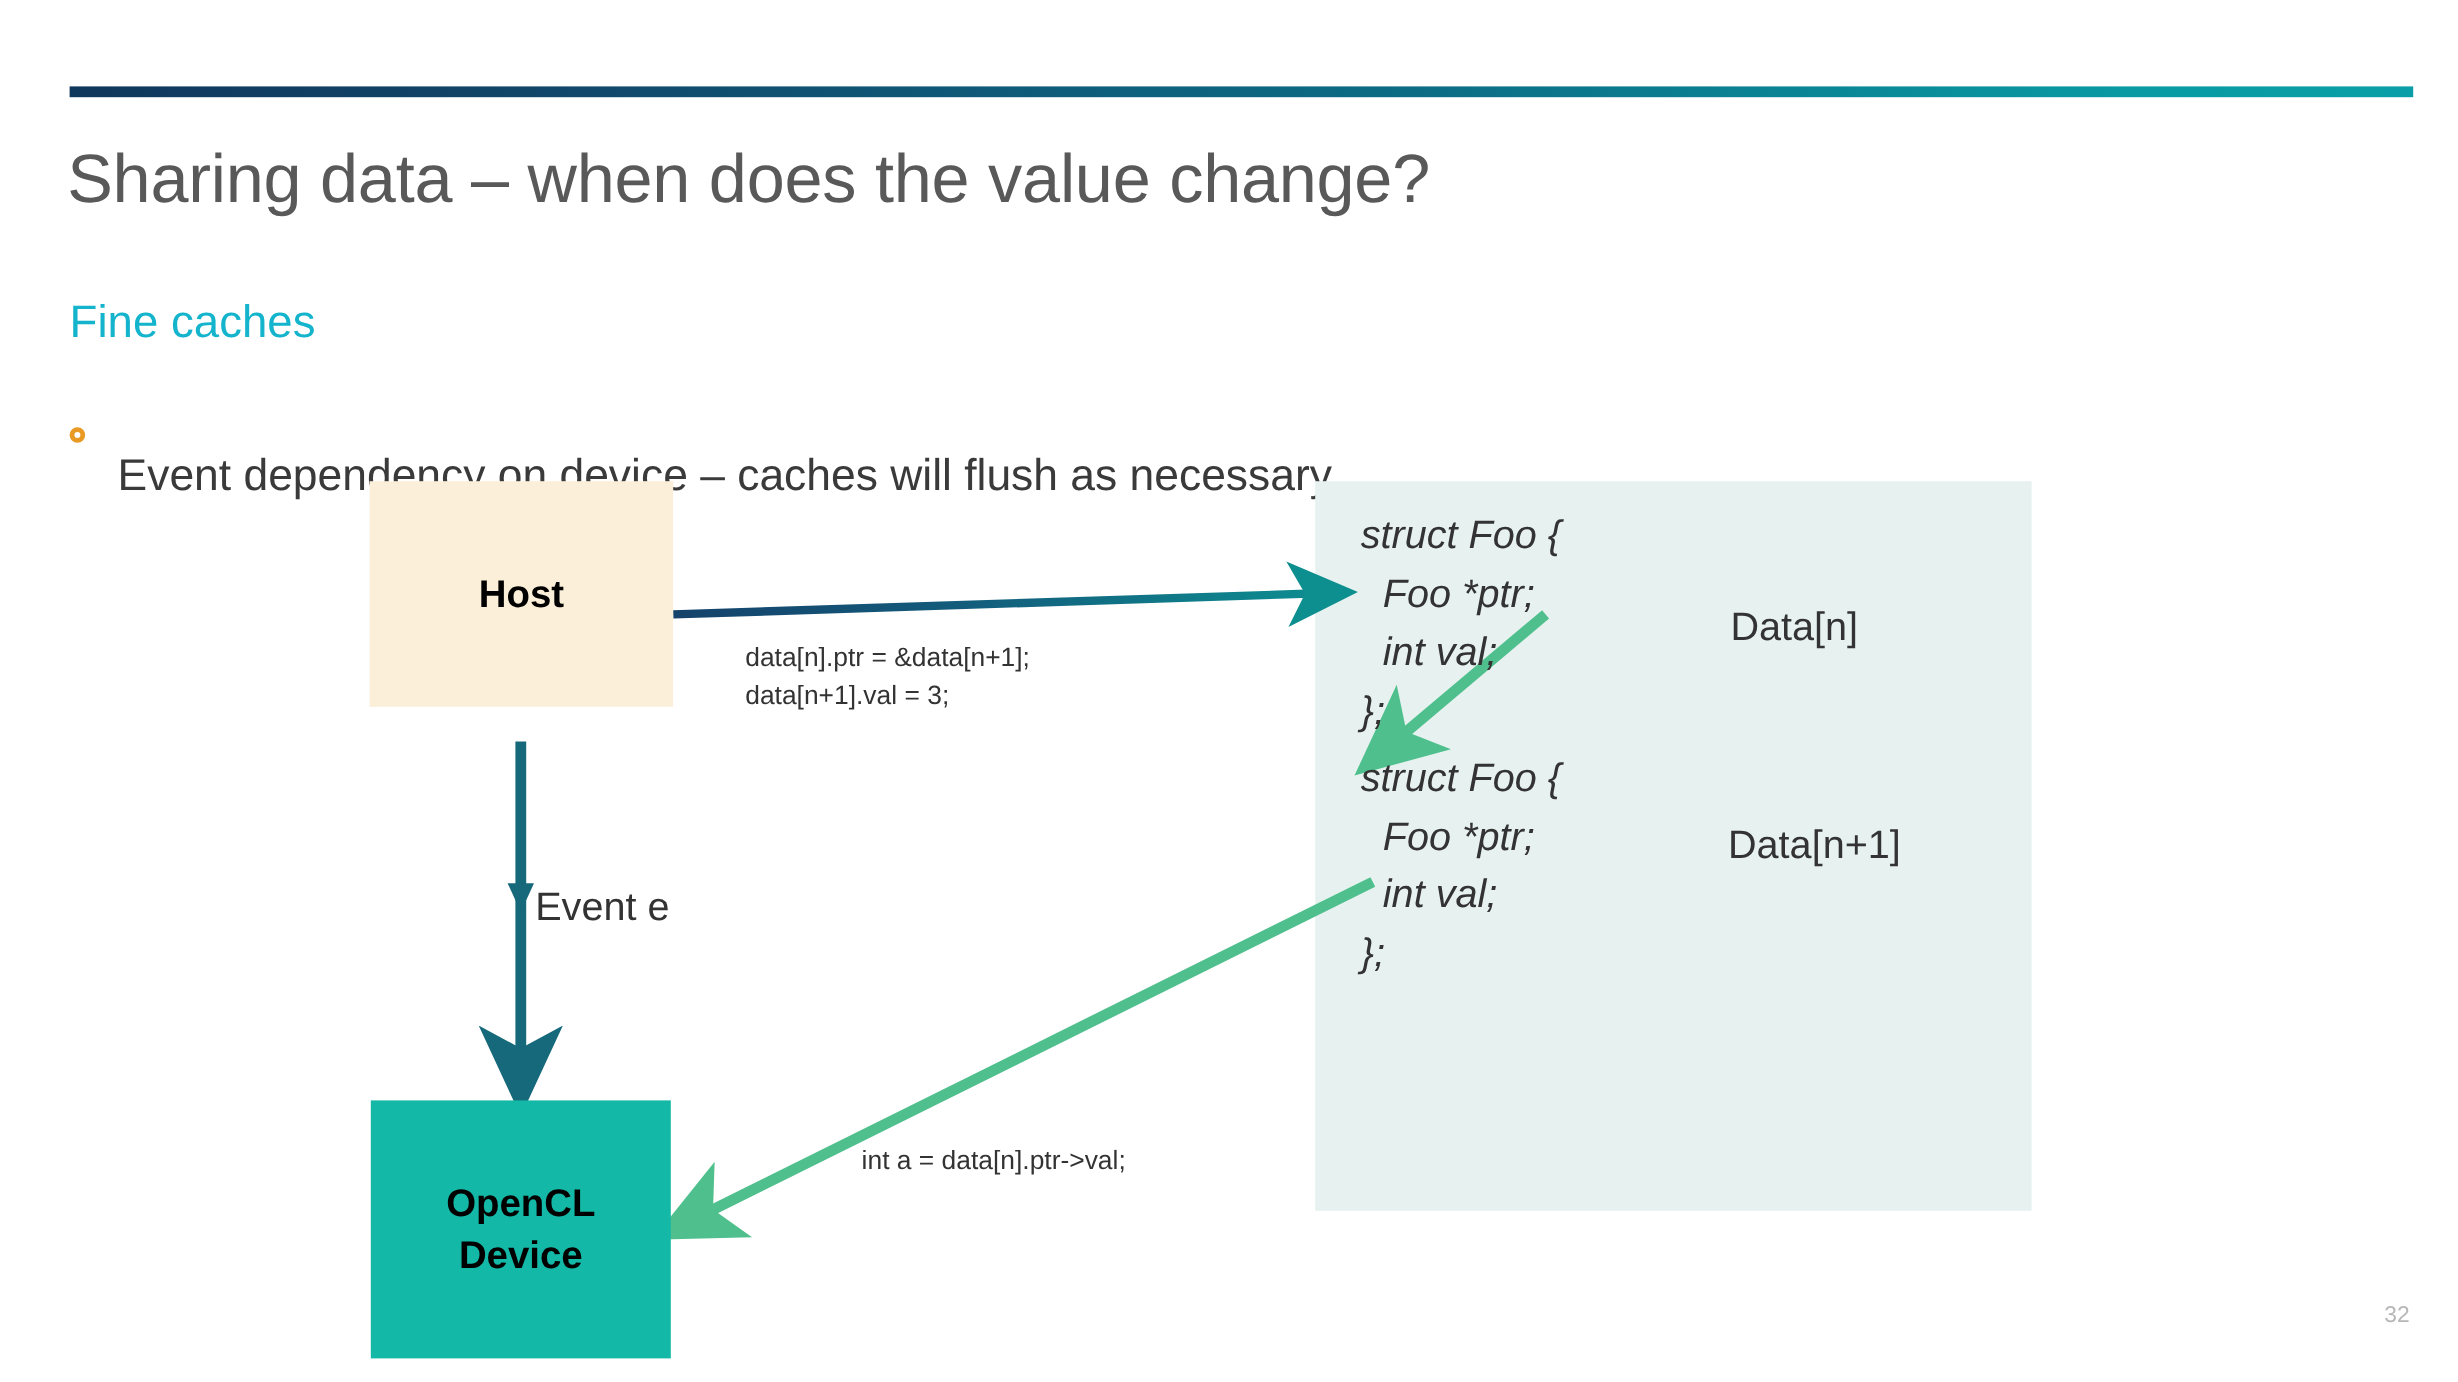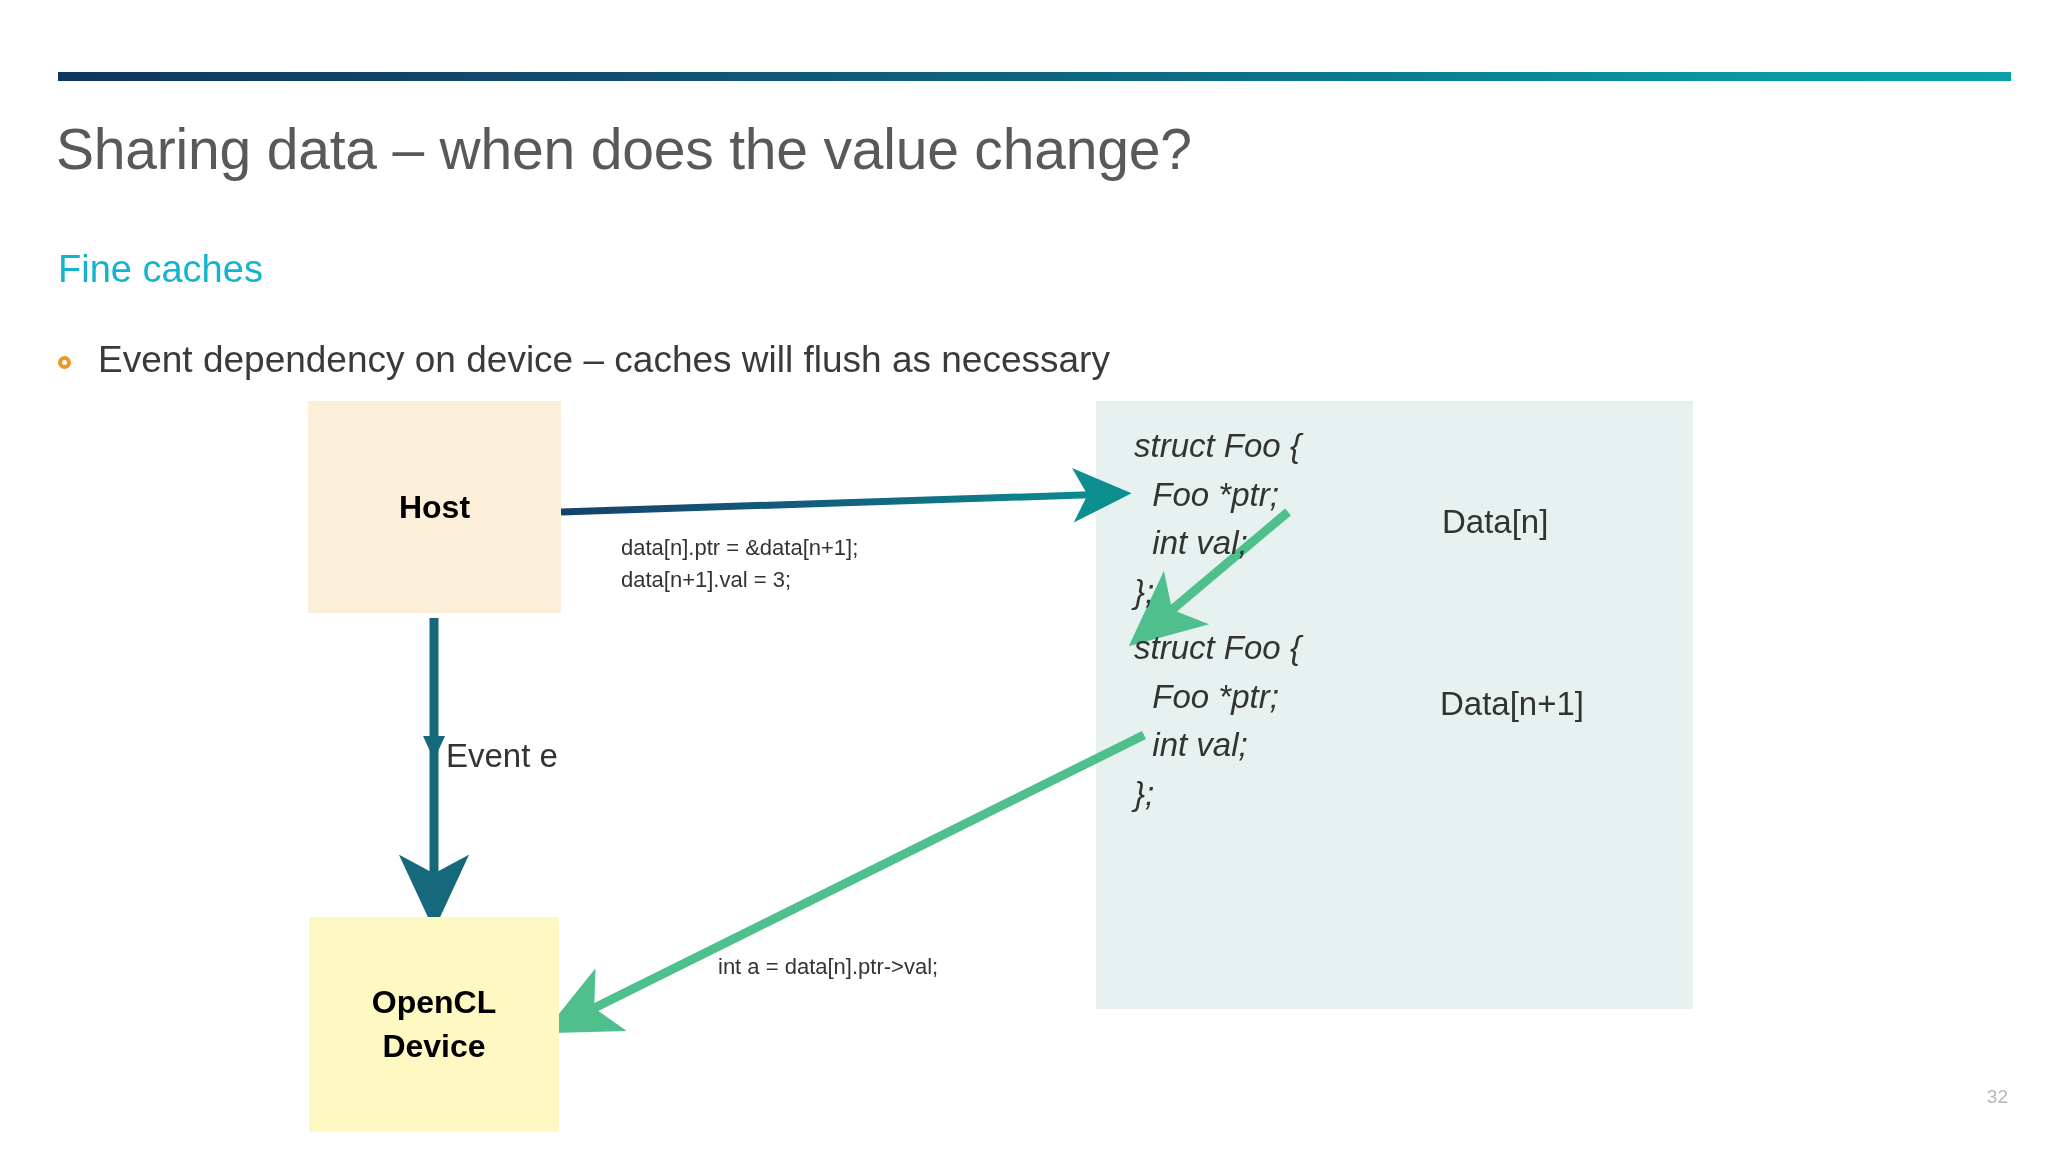--- a/index.html
+++ b/index.html
@@ -66,20 +66,21 @@
     box-sizing: border-box;
     margin-top: 18px;
     margin-right: 27px;
     flex: none;
   }
   .bullet-text {
     font-size: 37px;
     color: #3a3a3a;
     line-height: 1.2;
     white-space: nowrap;
+    margin-top: 36px;
   }
 
   
   .diagram {
     position: absolute;
     left: 0;
     top: 0;
     width: 2048px;
     height: 1152px;
   }
@@ -99,30 +100,30 @@
     align-items: center;
     justify-content: center;
     text-align: center;
     font-weight: bold;
     color: #000000;
   }
   .box-host {
     left: 308px;
     top: 401px;
     width: 253px;
-    height: 212px;
+    height: 188px;
     background: #fbefd9;
     font-size: 32px;
   }
   .box-device {
     left: 309px;
     top: 917px;
     width: 250px;
     height: 215px;
-    background: #fef9c3;
+    background: #14b8a6;
     font-size: 32px;
     line-height: 1.36;
   }
 
   .struct-block {
     position: absolute;
     font-size: 33px;
     color: #333333;
     line-height: 1.47;
     white-space: pre;

